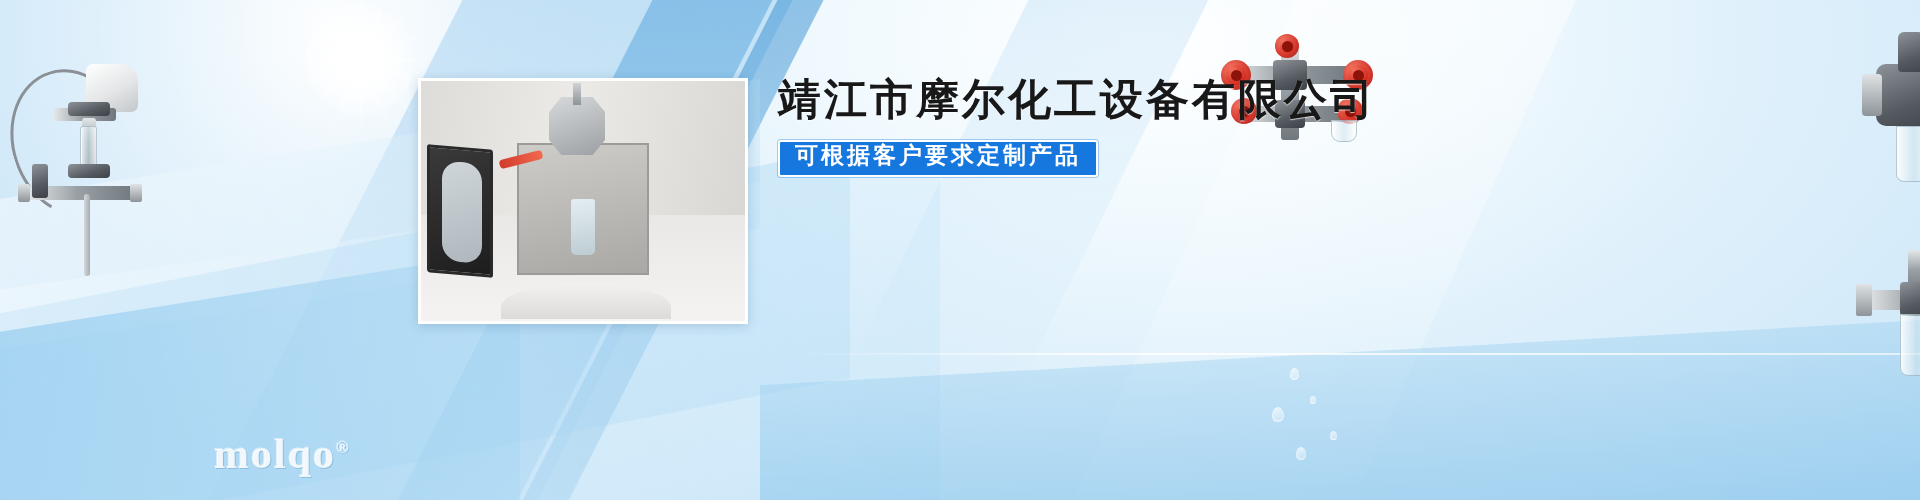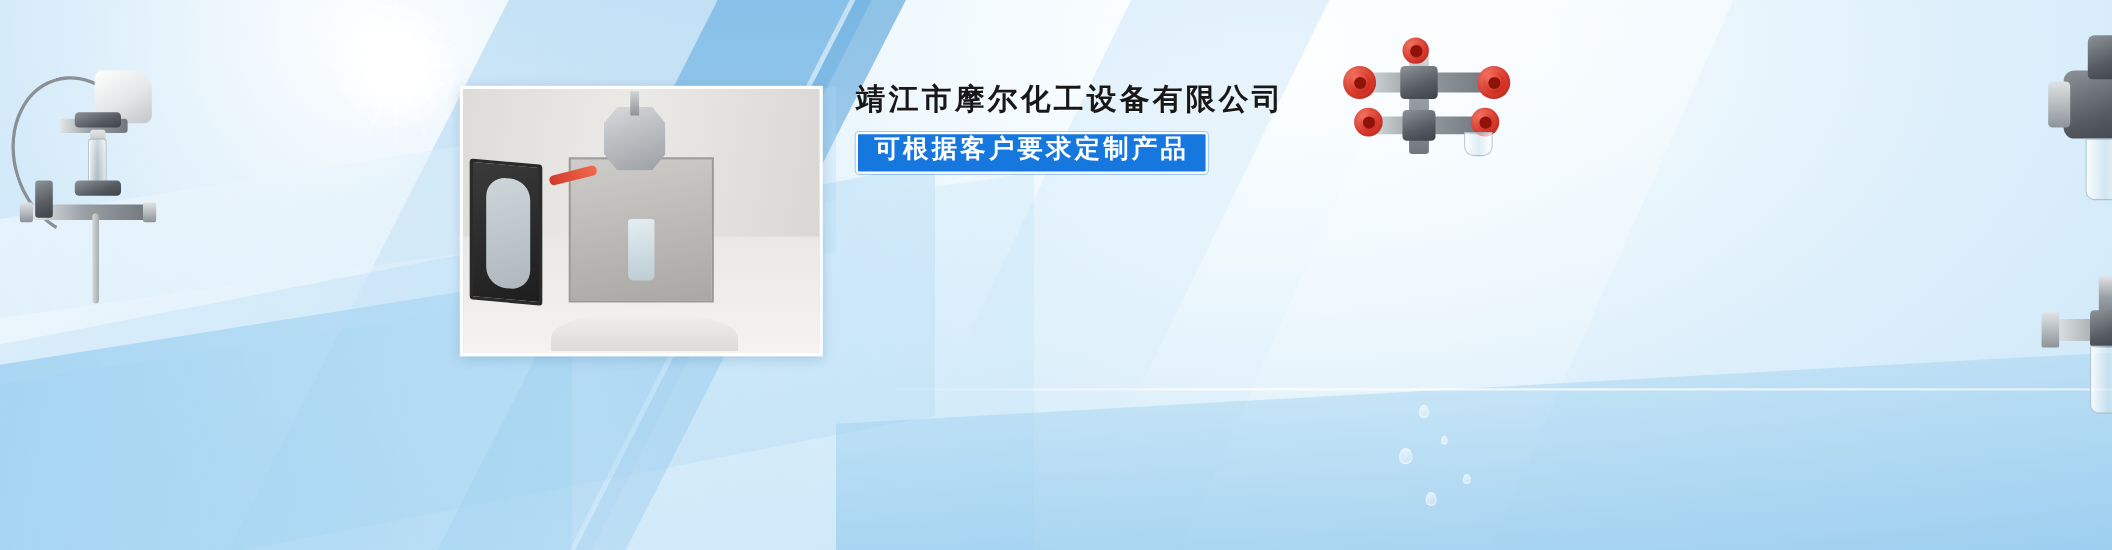--- a/index.html
+++ b/index.html
@@ -136,21 +136,21 @@
   
   .drop{ position:absolute; border-radius:50% 50% 50% 50%/60% 60% 40% 40%;
     background:linear-gradient(160deg, rgba(255,255,255,.75), rgba(255,255,255,.15));
     box-shadow:inset 0 -1px 2px rgba(255,255,255,.9); }
 
   
   .copy{ position:absolute; left:778px; top:74px; width:640px; }
 
   .company{
     font-family:"Liberation Serif", serif;
-    font-size:27px; font-weight:700; color:#181818;
+    font-size:43px; font-weight:700; color:#181818;
     letter-spacing:3px; line-height:1.2; white-space:nowrap;
     text-shadow:0 1px 1px rgba(255,255,255,.7);
   }
 
   .tagline-box{
     display:inline-block; margin-top:14px;
     background:#1677df; padding:5px 13px 7px 13px;
   }
   .tagline{
     font-family:"Liberation Sans", sans-serif;
@@ -297,14 +297,17 @@
     <div class="company">靖江市摩尔化工设备有限公司</div>
 
 
 
     <div class="custom-box">
       <div class="custom-text">可根据客户要求定制产品</div>
     </div>
 
   </div>
 
+  <div class="watermark">
+    <span>molqo</span><sup>®</sup>
+  </div>
 
 </div>
 
 </body></html>

